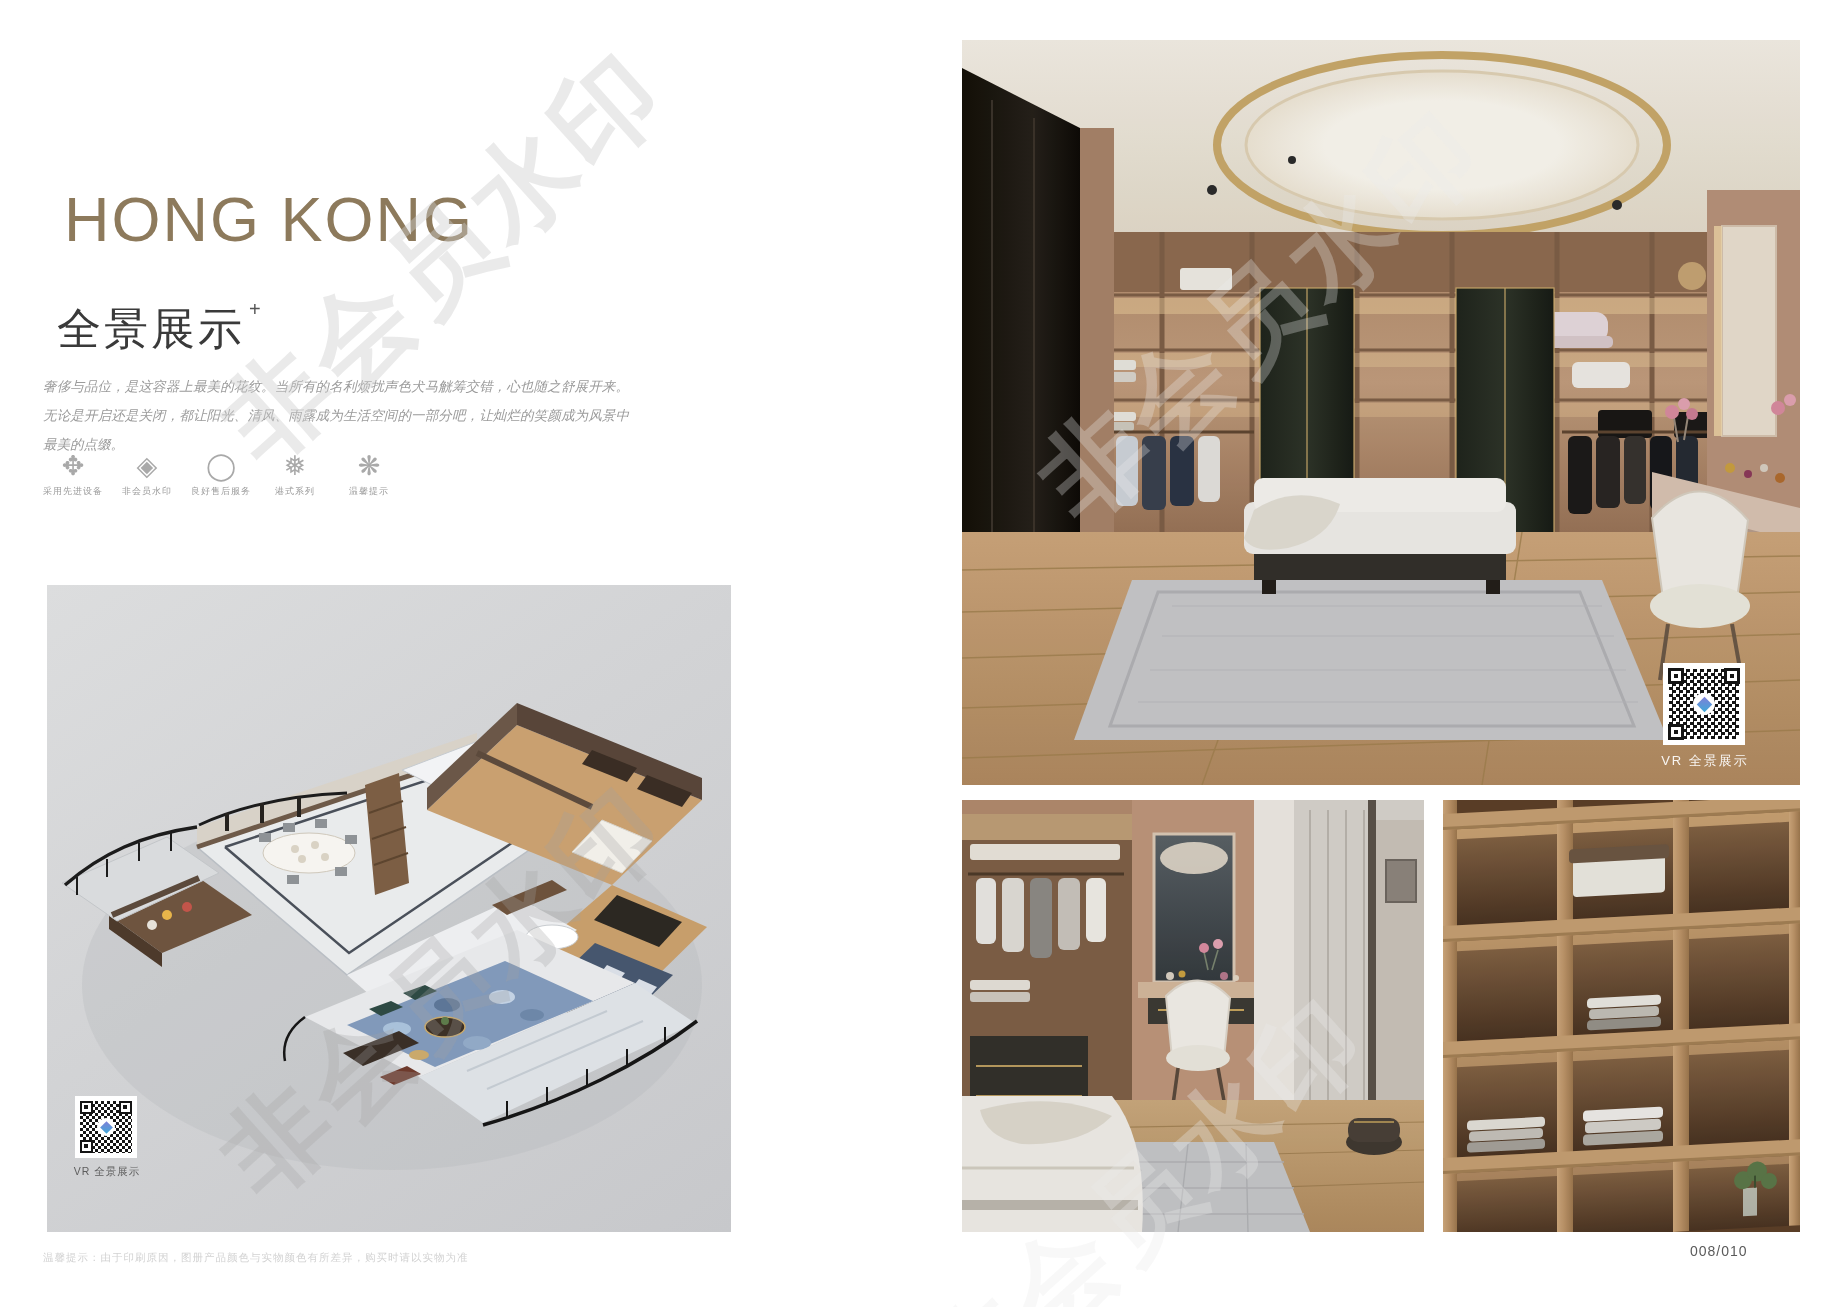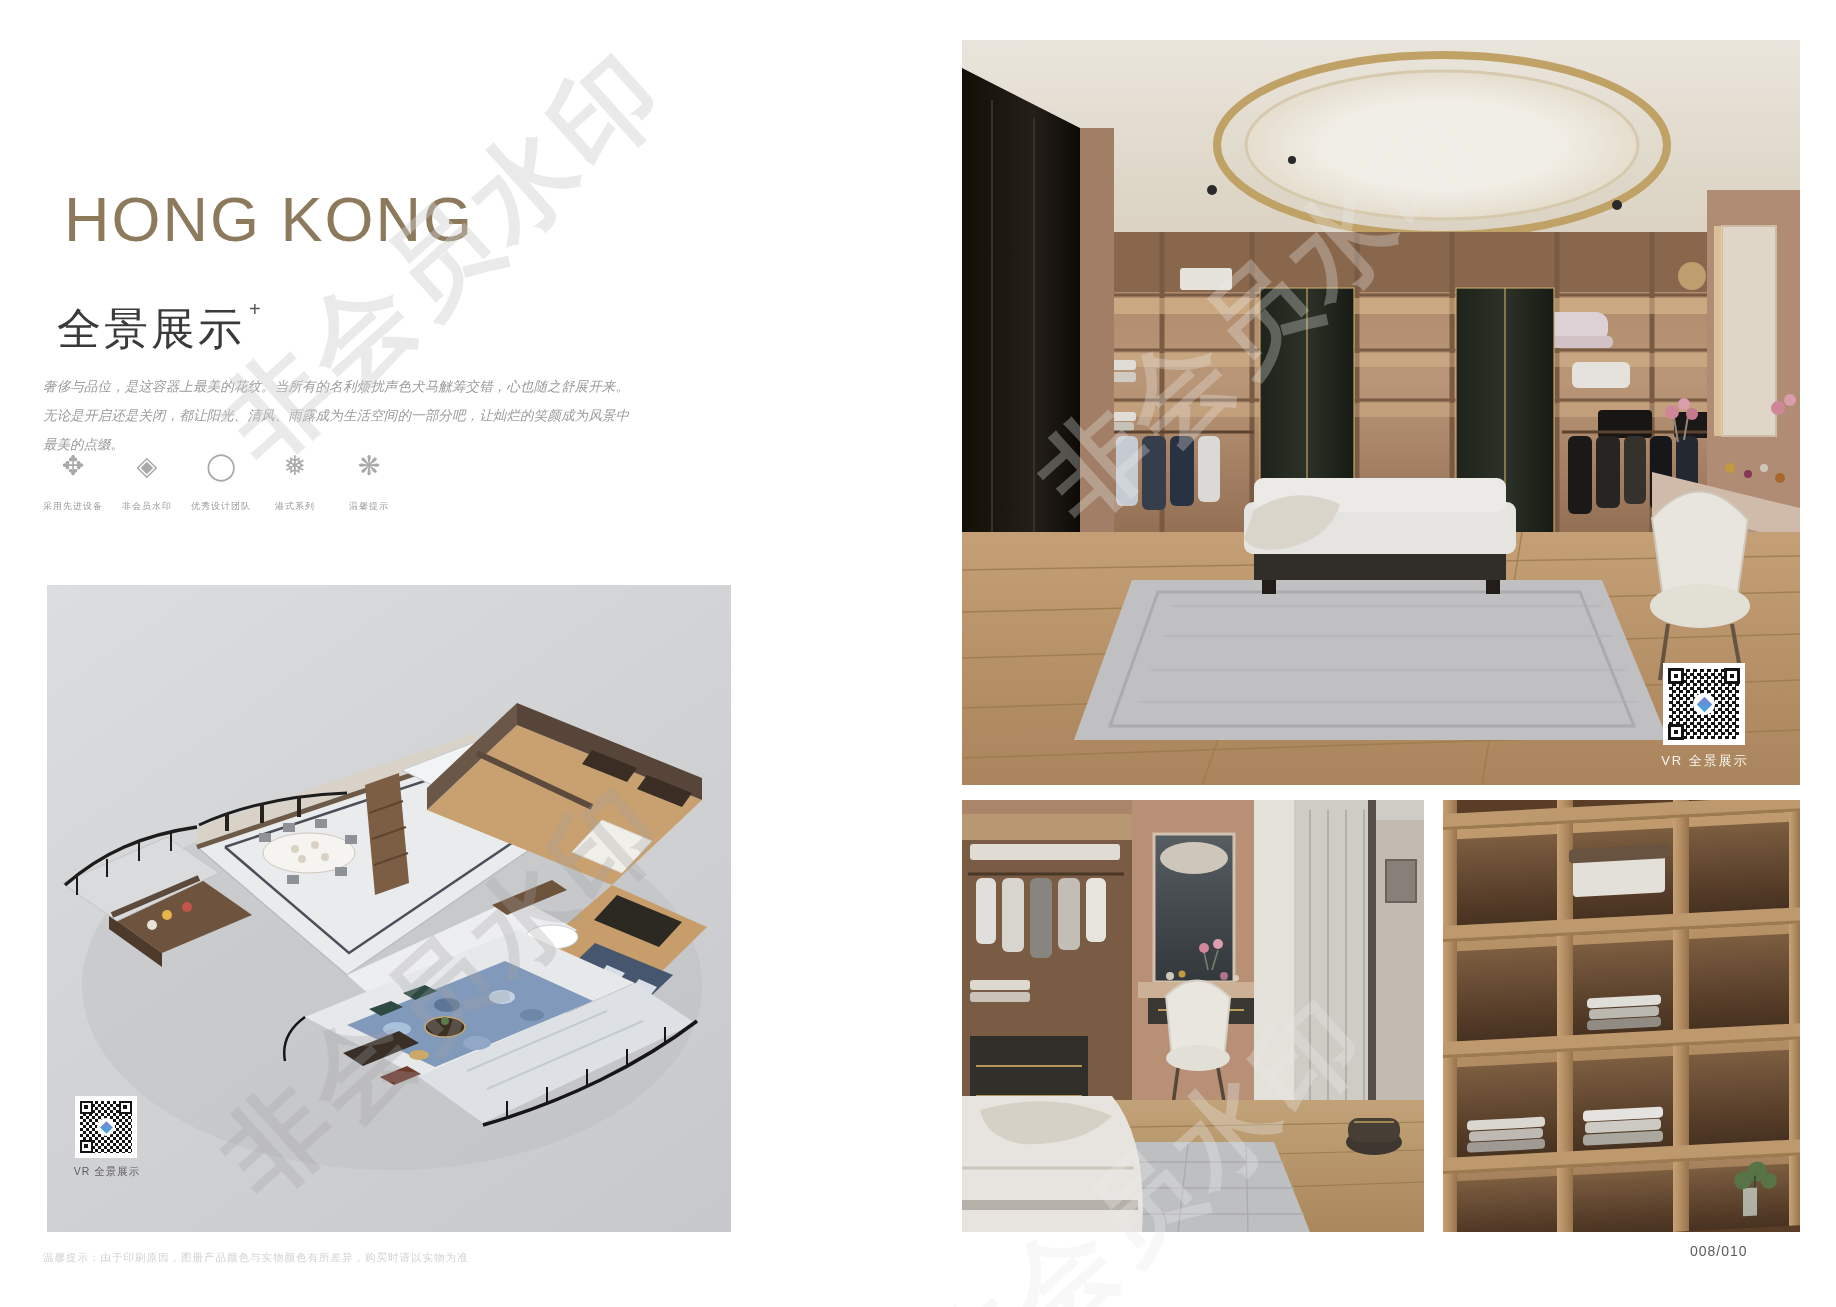--- a/index.html
+++ b/index.html
@@ -23,21 +23,21 @@
          font-size:63px;line-height:58px;letter-spacing:2px;margin-left:9px;}
   .title span{display:block;}
   .subtitle{position:absolute;left:57px;top:298px;color:#3a3a3a;font-size:44px;font-weight:500;letter-spacing:3px;}
   .subtitle sup{font-size:20px;color:#555;vertical-align:28px;margin-left:4px;font-weight:400;}
   .desc{position:absolute;left:43px;top:372px;width:586px;margin:0;
         font-size:13.5px;line-height:29px;color:#9b9b9b;text-align:justify;font-style:italic;}
   
   .features{position:absolute;left:36px;top:450px;display:flex;}
   .feature{width:74px;text-align:center;}
   .f-icon{font-size:27px;line-height:32px;color:#a9a9a9;}
-  .f-label{font-size:9px;color:#9b9b9b;margin-top:18px;letter-spacing:1px;}
+  .f-label{font-size:9px;color:#9b9b9b;margin-top:3px;letter-spacing:1px;}
   
   .panel{position:absolute;overflow:hidden;}
   .panel svg{position:absolute;left:0;top:0;width:100%;height:100%;display:block;}
   .floorplan{left:47px;top:585px;width:684px;height:647px;
              background:linear-gradient(145deg,#dcddde 0%,#d2d3d5 45%,#c7c8cb 100%);}
   .photo-main{left:962px;top:40px;width:838px;height:745px;background:#a98668;}
   .photo-dressing{left:962px;top:800px;width:462px;height:432px;background:#b18a6d;}
   .photo-shelf{left:1443px;top:800px;width:357px;height:432px;background:#6e4e36;}
   
   .qr{position:absolute;background:#fff;box-sizing:border-box;padding:6px;z-index:5;}
@@ -85,21 +85,21 @@
   <div class="feature">
     <div class="f-icon">✥</div>
     <div class="f-label">采用先进设备</div>
   </div>
   <div class="feature">
     <div class="f-icon">◈</div>
     <div class="f-label">非会员水印</div>
   </div>
   <div class="feature">
     <div class="f-icon">◯</div>
-    <div class="f-label">优秀设计团队</div>
+    <div class="f-label">良好售后服务</div>
   </div>
   <div class="feature">
     <div class="f-icon">❅</div>
     <div class="f-label">港式系列</div>
   </div>
   <div class="feature">
     <div class="f-icon">❋</div>
     <div class="f-label">温馨提示</div>
   </div>
 </div>

